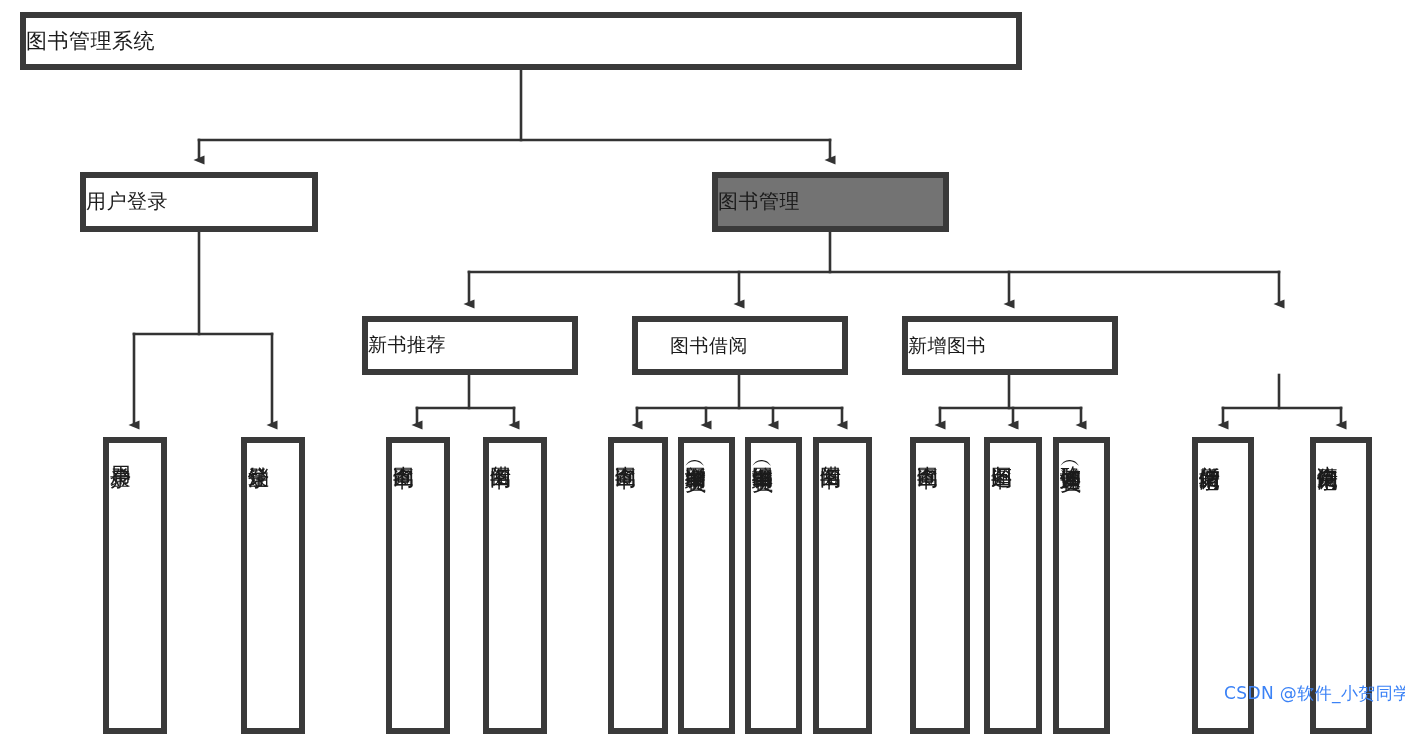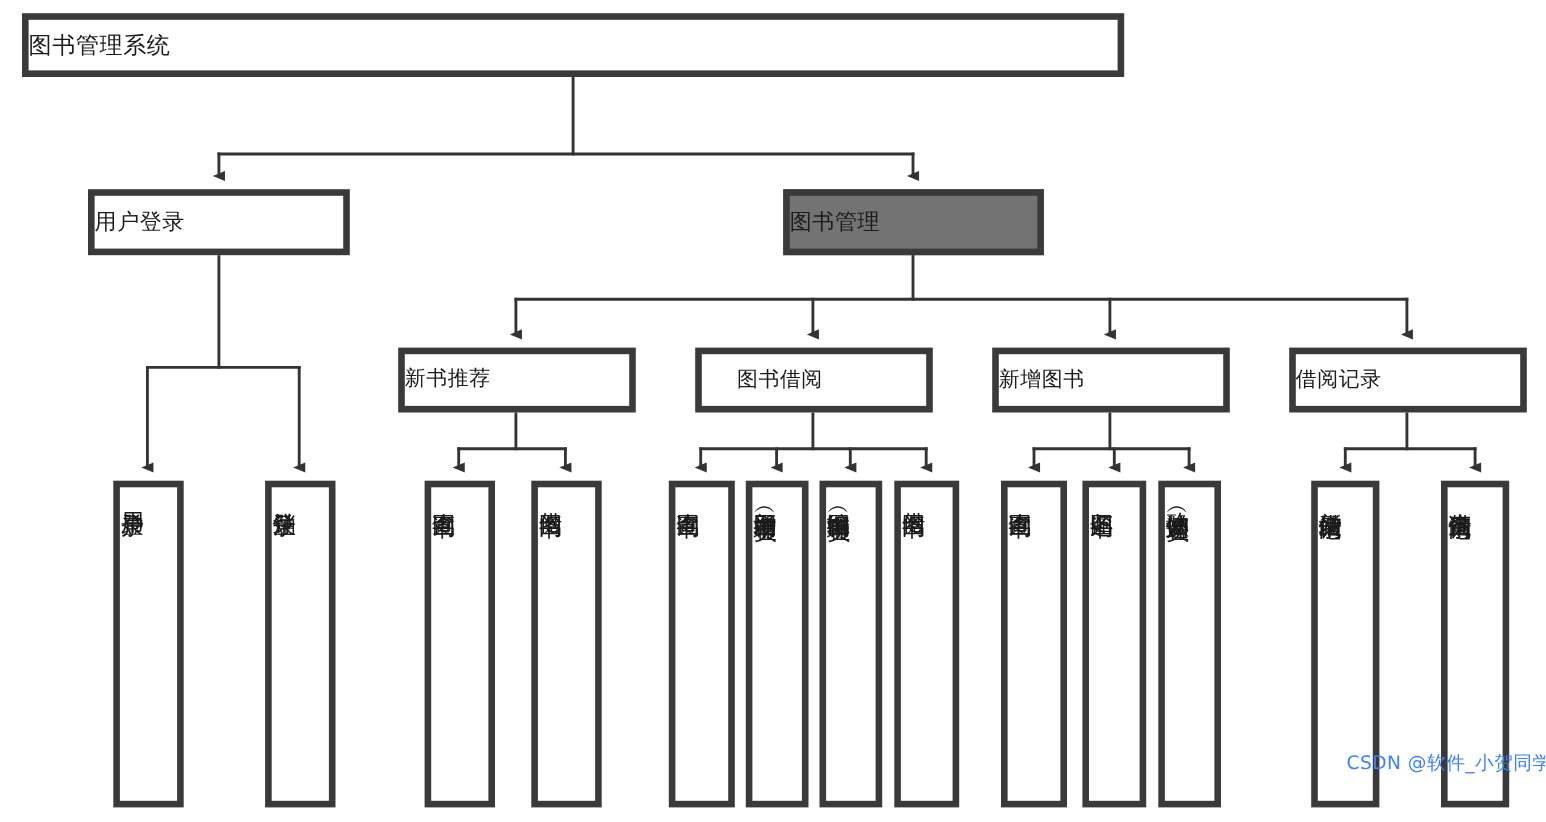--- a/index.html
+++ b/index.html
@@ -141,23 +141,20 @@
 
   <div class="node lvl3" style="left: 362px; top: 316px; width: 216px; height: 59px; border-color: rgb(58, 58, 58); background: rgb(255, 255, 255); font-family: Liberation Serif, serif;">
     <span class="lbl">新书推荐</span>
   </div>
   <div class="node lvl3" style="left: 632px; top: 316px; width: 216px; height: 59px; border-color: rgb(58, 58, 58); background: rgb(255, 255, 255); padding-left: 32px;">
     <span class="lbl">图书借阅</span>
   </div>
   <div class="node lvl3" style="left: 902px; top: 316px; width: 216px; height: 59px; border-color: rgb(58, 58, 58); background: rgb(255, 255, 255);">
     <span class="lbl">新增图书</span>
   </div>
-  <div class="node lvl3" style="left: 1172px; top: 316px; width: 216px; height: 59px; border-color: rgb(58, 58, 58); background: rgb(255, 255, 255);">
-    <span class="lbl">借阅记录</span>
-  </div>
 
   <div class="node leaf" style="left: 103px; top: 437px; width: 64px; height: 297px; border-color: rgb(58, 58, 58); background: rgb(255, 255, 255);">
     <span class="lbl">用户登录</span>
   </div>
   <div class="node leaf" style="left: 241px; top: 437px; width: 64px; height: 297px; border-color: rgb(58, 58, 58); background: rgb(255, 255, 255);">
     <span class="lbl">注销登录</span>
   </div>
   <div class="node leaf" style="left: 386px; top: 437px; width: 64px; height: 297px; border-color: rgb(58, 58, 58); background: rgb(255, 255, 255);">
     <span class="lbl">查询图书</span>
   </div>

